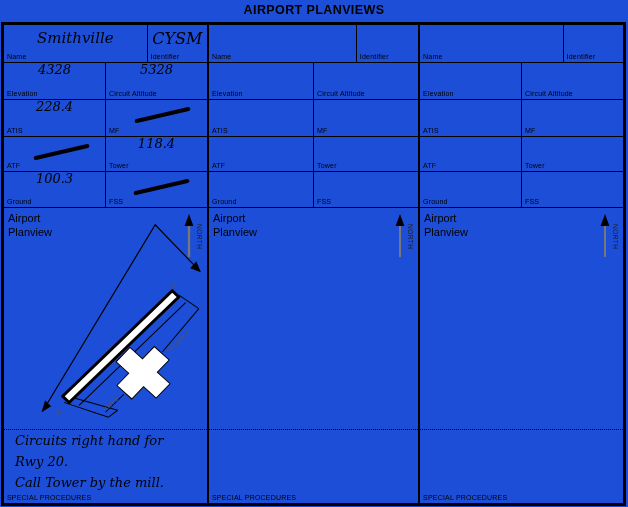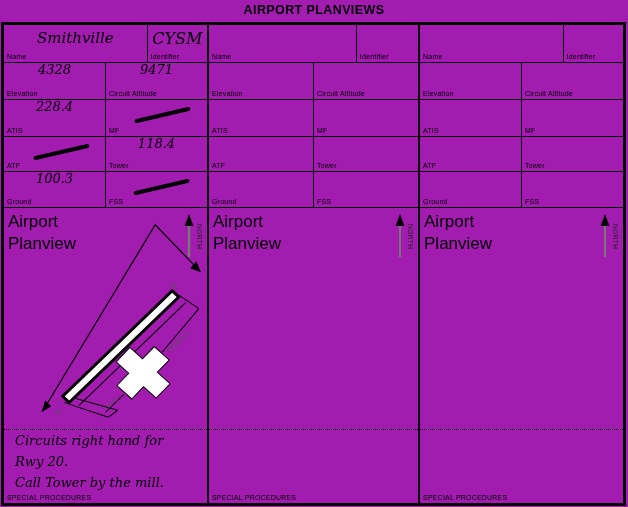--- a/index.html
+++ b/index.html
@@ -1,17 +1,17 @@
 <!DOCTYPE html>
 <html><head>
 <meta charset="utf-8">
 <style>
   html,body { margin:0; padding:0; background:#fff; }
   .page {
-    position:relative; width:628px; height:507px; background:#a21caf;
+    position:relative; width:628px; height:507px; background:#1d4ed8;
     font-family:"Liberation Sans", sans-serif; color:#000; overflow:hidden;
   }
   .title {
     position:absolute; top:3px; left:0; width:100%; text-align:center;
     font-size:12.5px; font-weight:bold; letter-spacing:0.4px;
   }
   .form {
     position:absolute; left:1px; top:22px; width:625px; height:484px;
     border:3px solid #000; box-sizing:border-box; display:flex;
   }
@@ -34,21 +34,21 @@
   }
   .hand { font-family:"DejaVu Serif", serif; font-style:italic; }
   .name-val { font-size:15px; top:5px; }
   .id-val { font-size:16px; top:5px; }
   .dash {
     position:absolute; height:3.6px; background:#000; border-radius:2.5px;
     transform:rotate(-13deg);
   }
   .planview { flex:1 1 auto; position:relative; border-bottom:1.5px dotted #000; }
   .pv-label {
-    position:absolute; top:3px; left:4px; font-size:17px; line-height:1.3;
+    position:absolute; top:3px; left:4px; font-size:11px; line-height:1.3;
     white-space:pre-line;
   }
   .north-svg { position:absolute; top:5px; right:2px; }
   .diagram-svg { position:absolute; left:0; top:0; width:100%; height:100%; }
   .special { height:73px; position:relative; flex:0 0 auto; }
   .sp-label { position:absolute; left:3px; bottom:2px; font-size:7px; letter-spacing:0.2px; }
   .sp-text {
     position:absolute; top:1px; left:11px; right:2px; font-size:13px; line-height:1.6;
     white-space:pre-line;
     font-style:italic;
@@ -73,21 +73,21 @@
           <div class="cell-value hand id-val">CYSM</div>
           <div class="cell-label">Identifier</div>
         </div>
       </div>
       <div class="row h37">
         <div class="cell first">
           <div class="cell-value hand">4328</div>
           <div class="cell-label">Elevation</div>
         </div>
         <div class="cell">
-          <div class="cell-value hand">9471</div>
+          <div class="cell-value hand">5328</div>
           <div class="cell-label">Circuit Altitude</div>
         </div>
       </div>
       <div class="row h37">
         <div class="cell first">
           <div class="cell-value hand">228.4</div>
           <div class="cell-label">ATIS</div>
         </div>
         <div class="cell">
           <div class="dash" style="left:28px; top:13px; width:57px;"></div>

